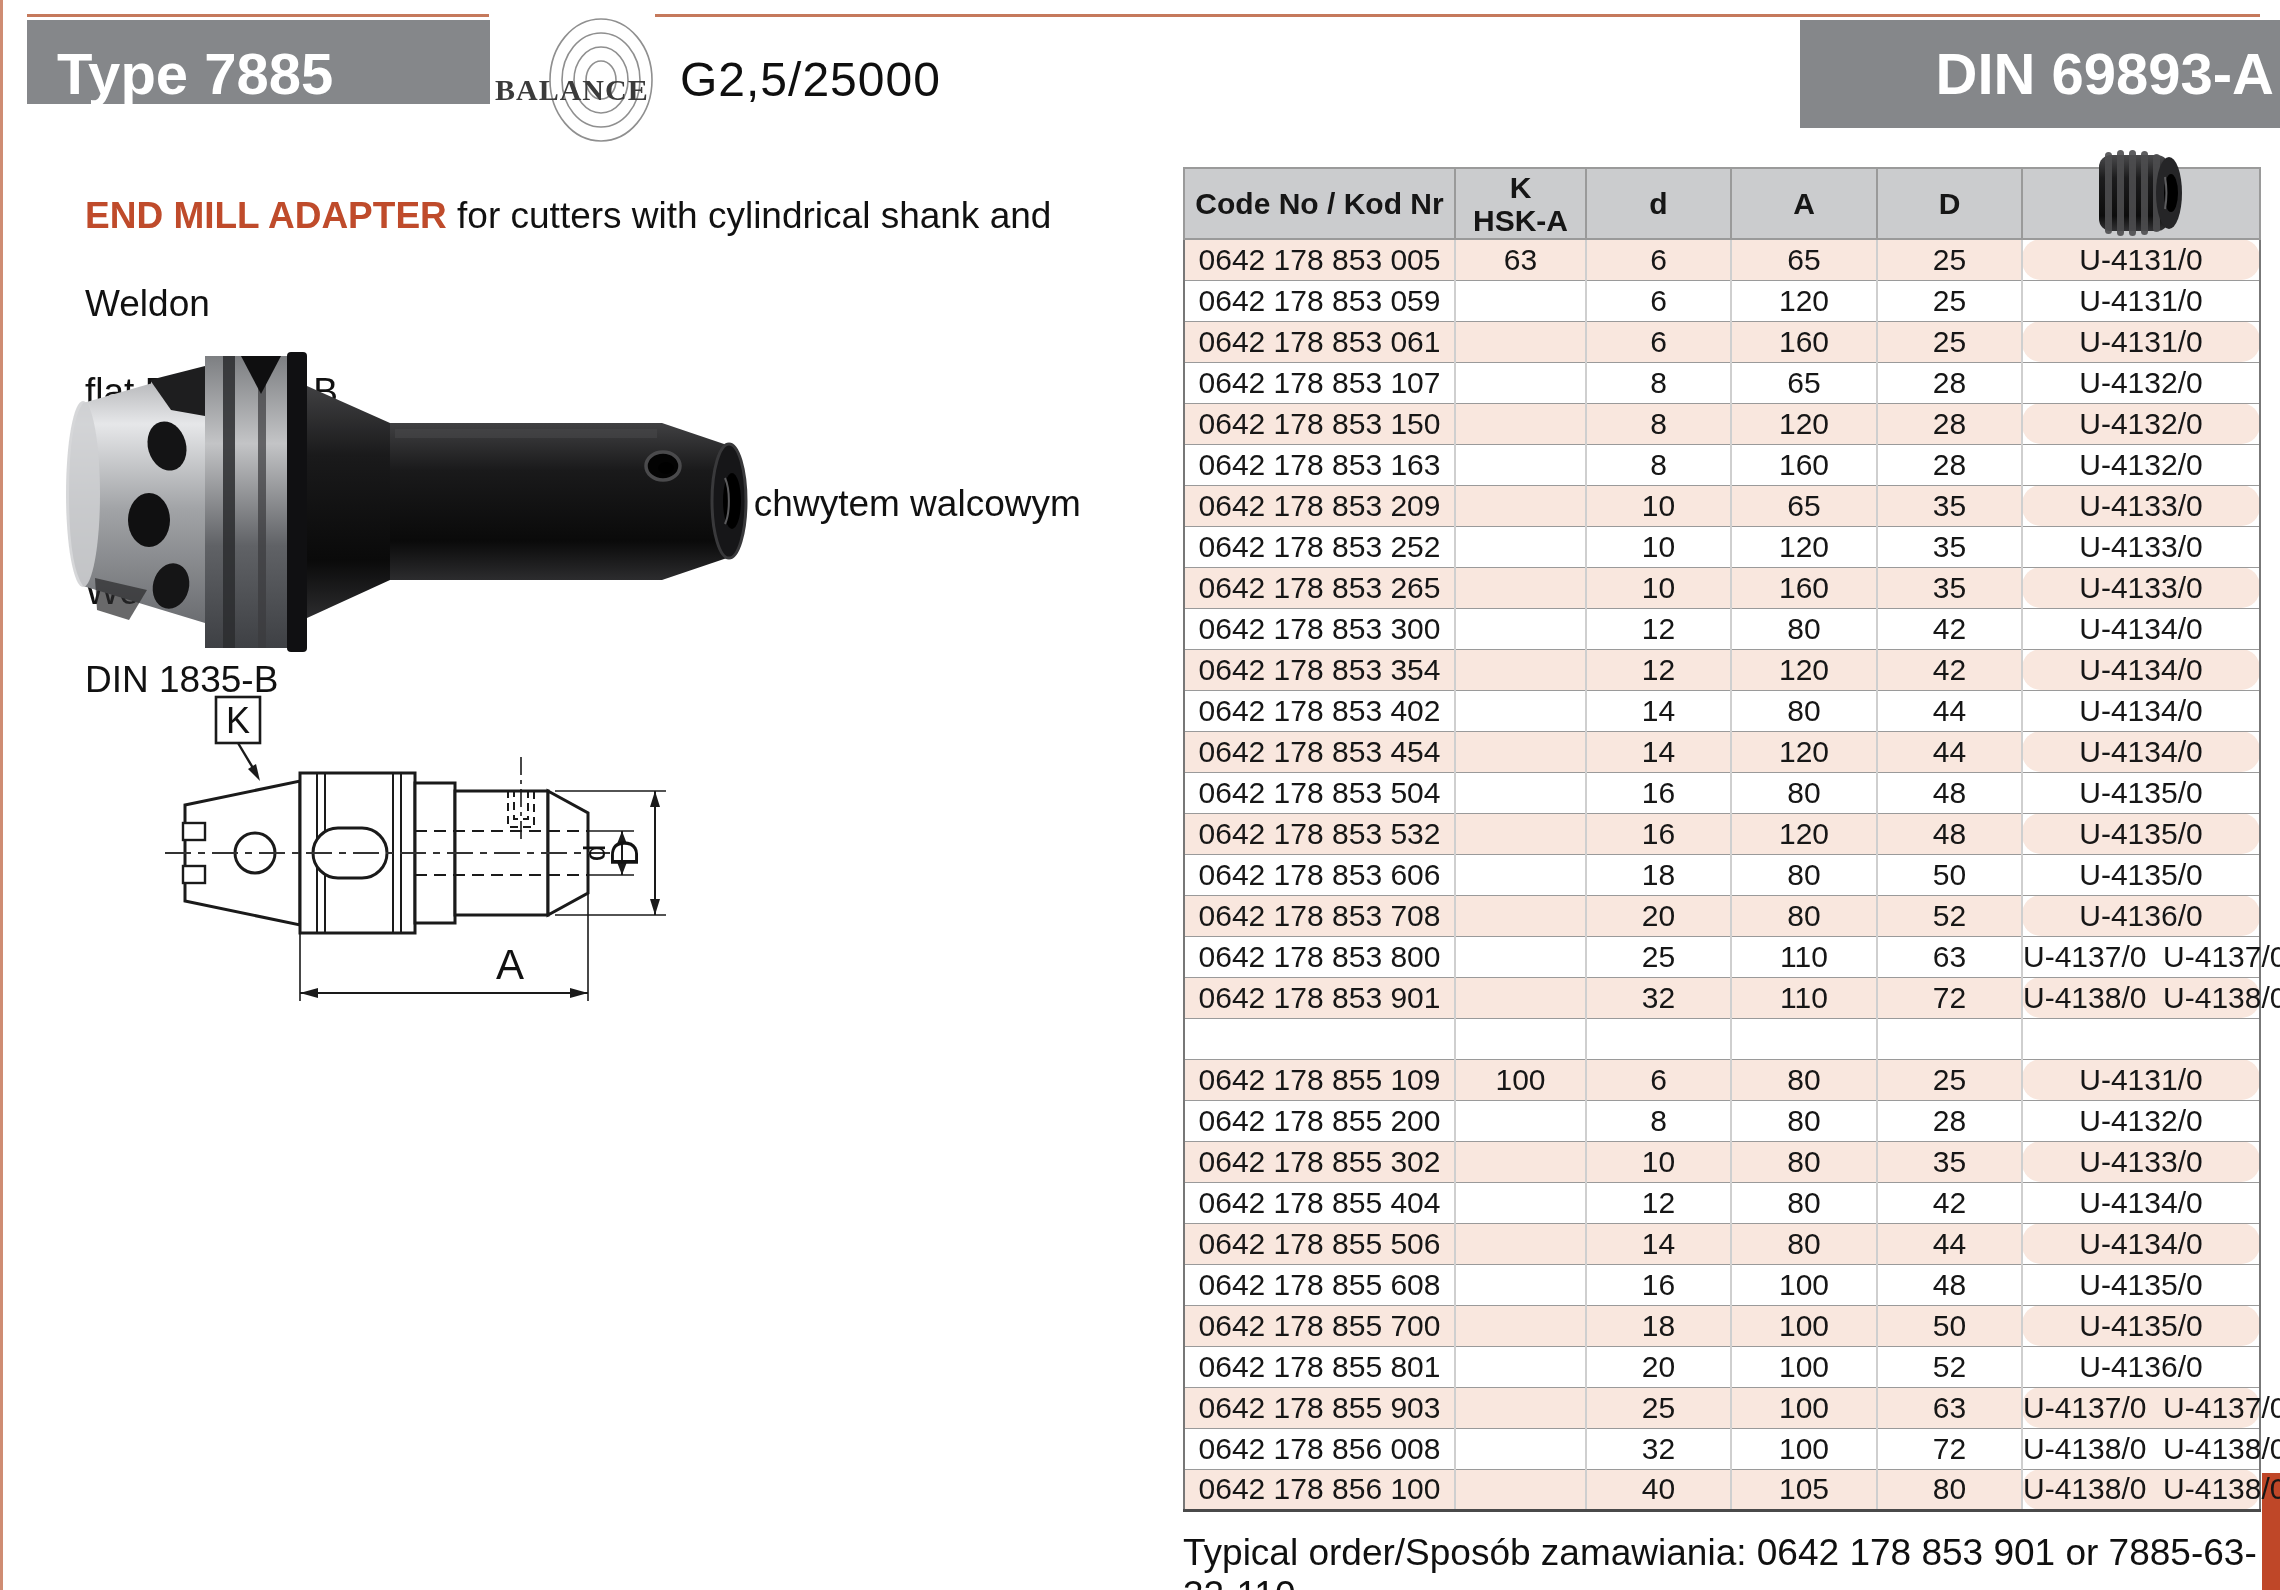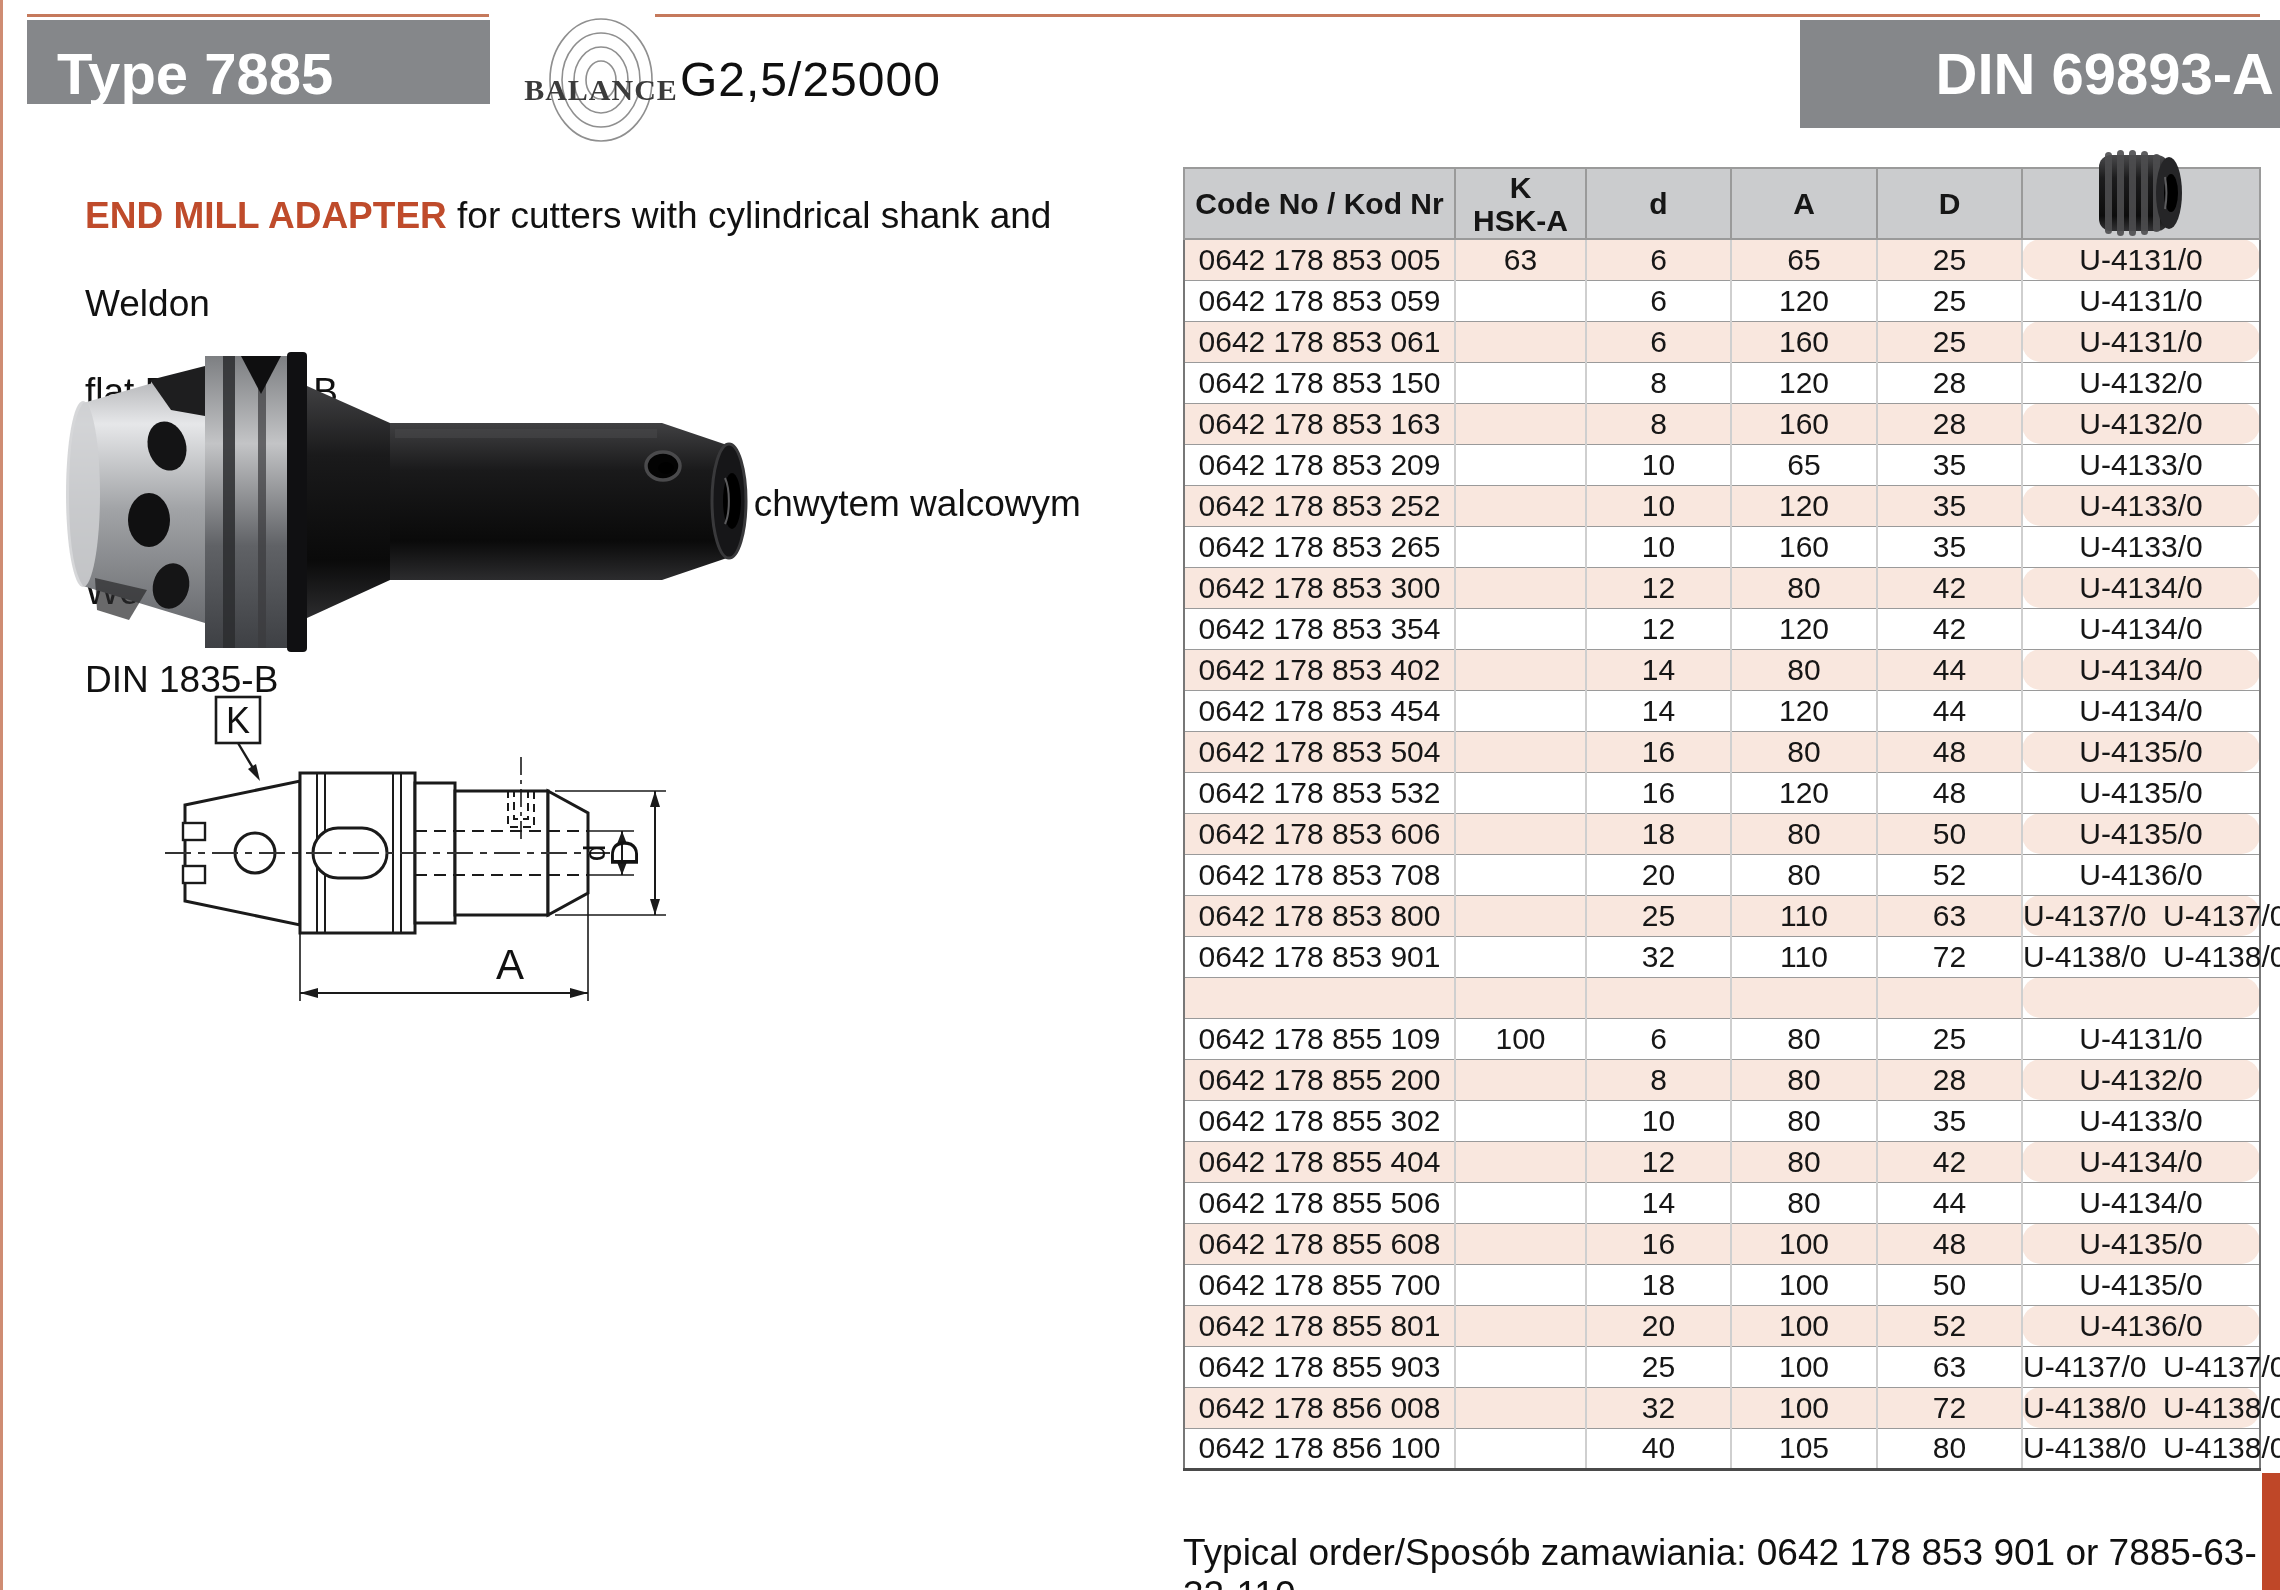--- a/index.html
+++ b/index.html
@@ -19,21 +19,21 @@
   .title-box { position:absolute; left:27px; top:20px; width:463px; height:84px;
                background:#85878a; color:#fff; font-weight:bold; font-size:58px;
                line-height:108px; padding-left:30px; letter-spacing:0; }
   .din-box   { position:absolute; left:1800px; top:20px; width:500px; height:108px;
                background:#85878a; color:#fff; font-weight:bold; font-size:58px;
                line-height:108px; text-align:right; padding-right:26px; }
 
   
   .balance { position:absolute; left:495px; top:16px; width:212px; height:132px; }
   .balance svg { position:absolute; left:0; top:0; }
-  .balance-word { position:absolute; left:0; top:57px; width:212px; text-align:center;
+  .balance-word { position:absolute; left:0; top:57px; width:212px; 
                   font-family:"Liberation Serif", serif; font-weight:bold; font-size:30px;
                   color:#3b3b3b; letter-spacing:1px; }
   .g-value { position:absolute; left:680px; top:52px; font-size:48px; color:#0f0f0f; letter-spacing:1px; }
 
   
   .descr { position:absolute; left:85px; top:172px; width:1030px; font-size:37px; color:#111; }
   .descr p { line-height:88px; }
   .descr p + p { margin-top:24px; }
   .hl { color:#bf4b2b; font-weight:bold; }
 
@@ -260,20 +260,28 @@
         </tr>
         <tr>
           <td>0642 178 853 061</td>
           <td></td>
           <td>6</td>
           <td>160</td>
           <td>25</td>
           <td>U-4131/0</td>
         </tr>
         <tr>
+          <td>0642 178 853 107</td>
+          <td></td>
+          <td>8</td>
+          <td>65</td>
+          <td>28</td>
+          <td>U-4132/0</td>
+        </tr>
+        <tr>
           <td>0642 178 853 150</td>
           <td></td>
           <td>8</td>
           <td>120</td>
           <td>28</td>
           <td>U-4132/0</td>
         </tr>
         <tr>
           <td>0642 178 853 163</td>
           <td></td>

